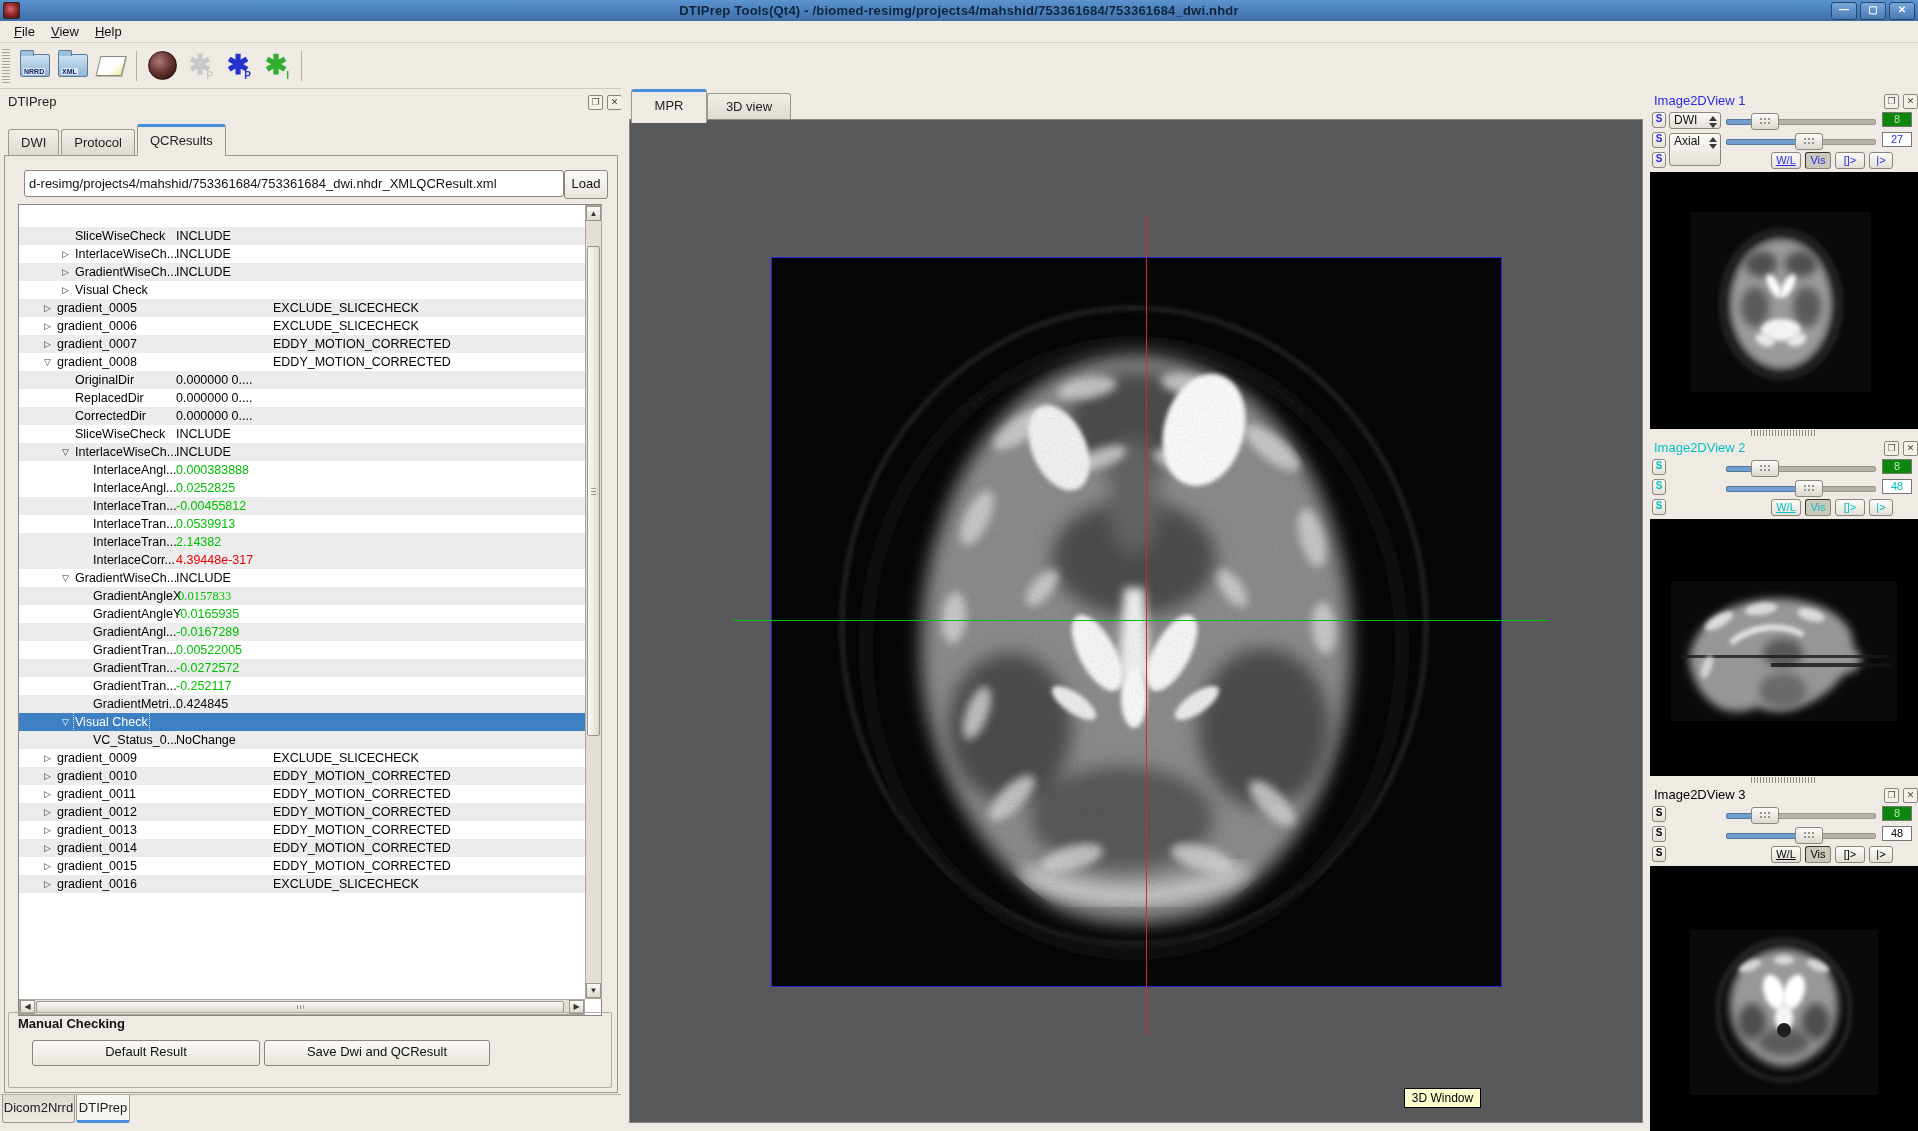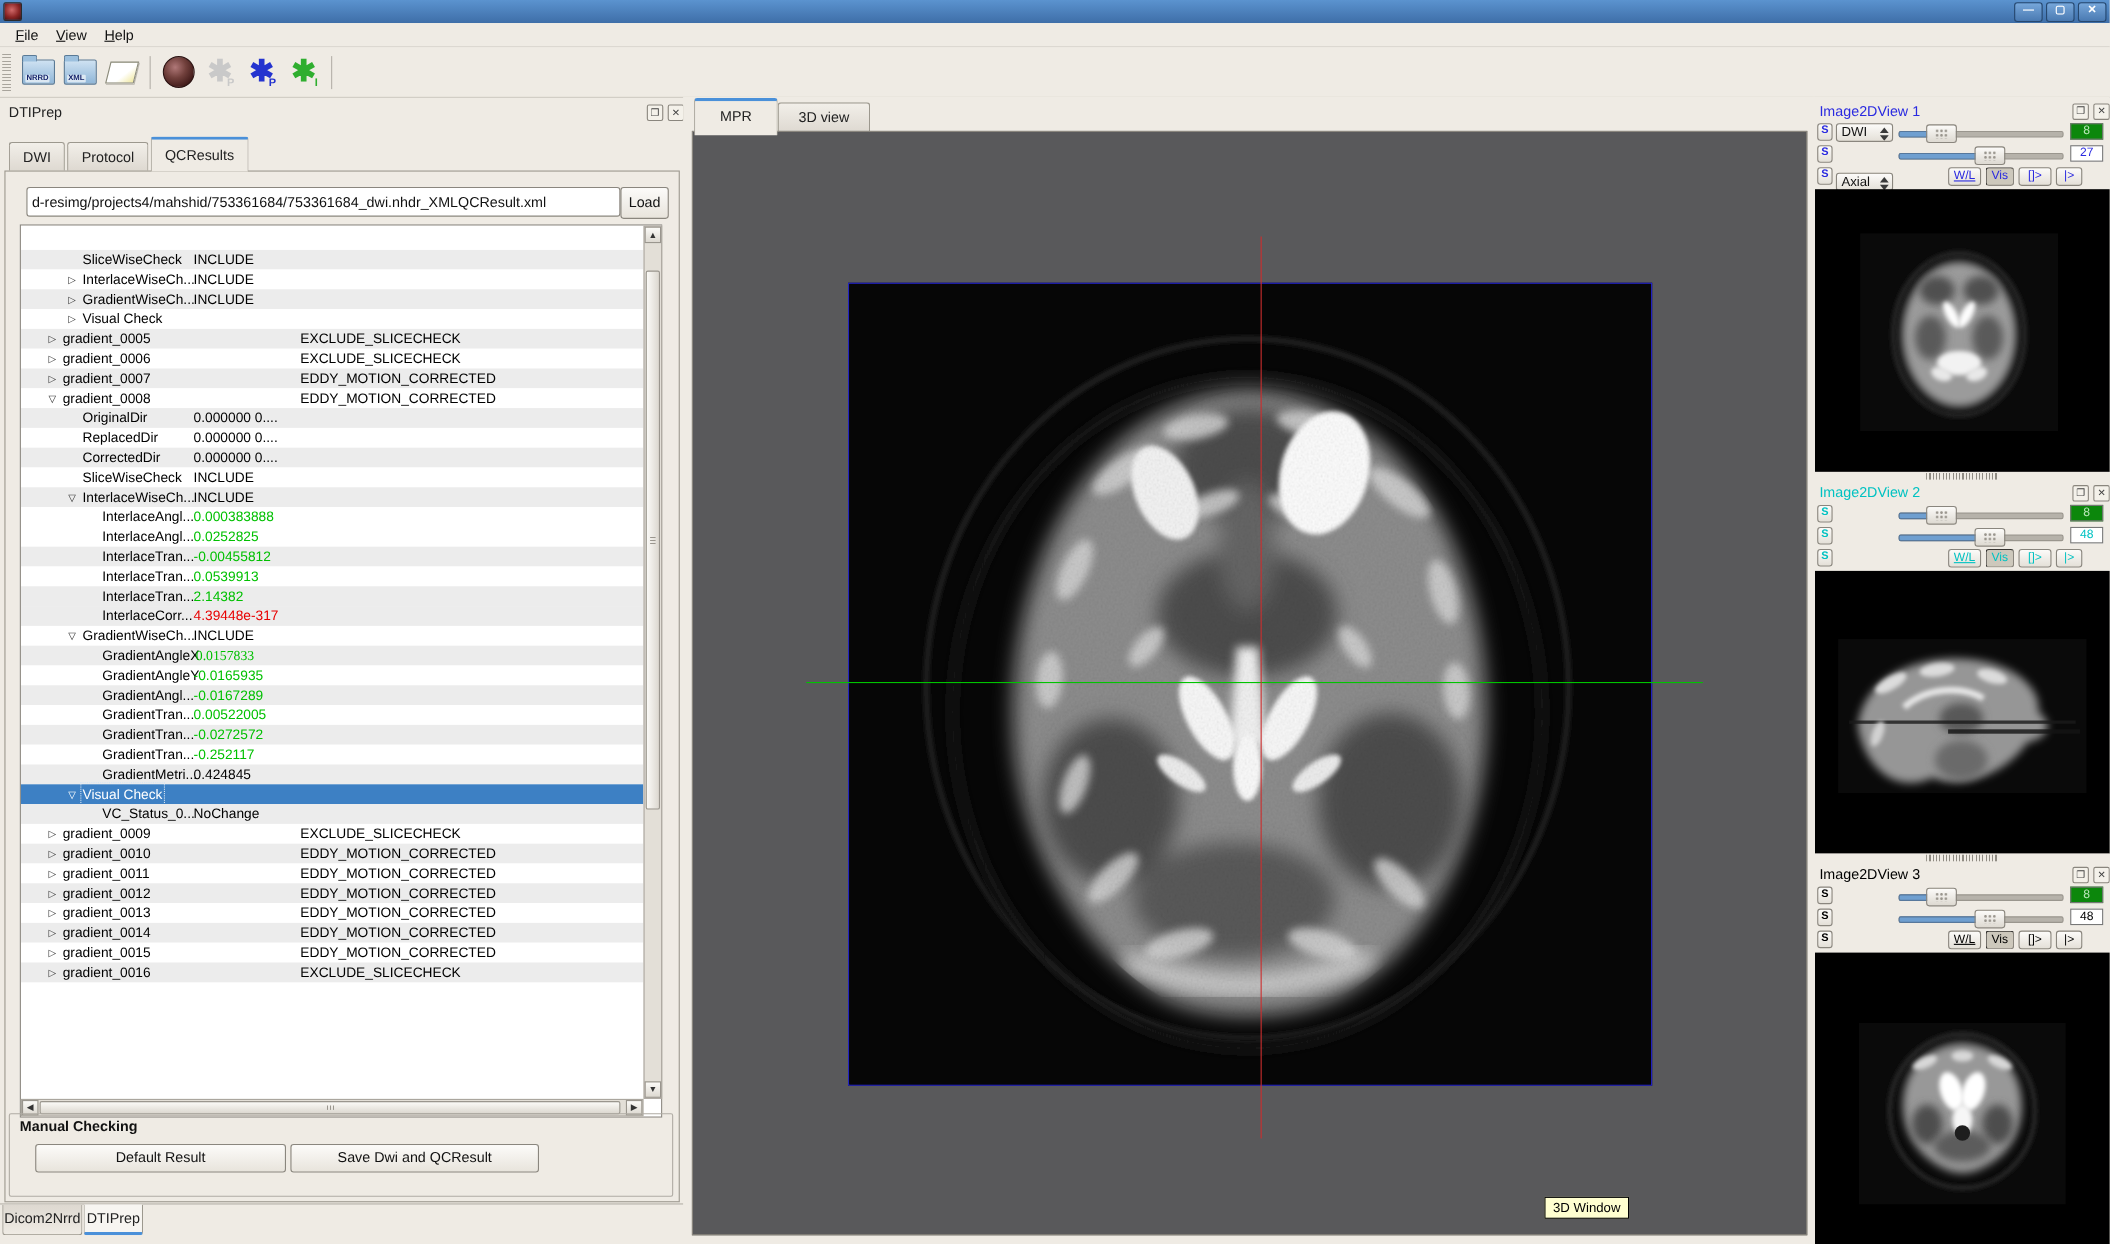--- a/index.html
+++ b/index.html
@@ -162,20 +162,21 @@
   .vviewport svg{position:absolute;}
   .splitter{position:absolute;left:1650px;width:268px;height:8px;background:#efebe4;}
   .splitter::after{content:"";position:absolute;left:50%;top:1px;width:66px;height:6px;margin-left:-33px;
     background:repeating-linear-gradient(90deg,#8f8b83 0 1px,transparent 1px 3px);}
 </style>
 </head>
 <body>
 
 <div id="titlebar" class="abs">
   <div id="app-icon"></div>
+  <div id="win-title">DTIPrep Tools(Qt4) - /biomed-resimg/projects4/mahshid/753361684/753361684_dwi.nhdr</div>
   <div id="win-btns">
     <div class="winbtn glyph-min"></div>
     <div class="winbtn glyph-max"></div>
     <div class="winbtn glyph-x"></div>
   </div>
 </div>
 
 <div id="menubar" class="abs">
     <span class="menu-item">File</span>
     <span class="menu-item">View</span>
@@ -516,21 +517,21 @@
     </div>
     <div class="ctrl sbtn abs" style="left: 1652px; top: 112px; width: 14px; height: 16px; color: rgb(42, 42, 224);">S</div>
     <div class="ctrl combo abs" style="left: 1669px; top: 112px; width: 52px; height: 17px; color: rgb(17, 17, 17);">DWI<div class="updn"></div></div>
     <div class="ctrl slider abs" style="left: 1726px; top: 111px; width: 150px; height: 18px;">
       <div class="groove"></div>
       <div class="gfill" style="width: 30px;"></div>
       <div class="handle" style="left: 24.8px;"></div>
     </div>
     <div class="ctrl valbox abs" style="left: 1882px; top: 112px; width: 30px; height: 15px; color: rgb(184, 230, 184); background: rgb(12, 135, 12);">8</div>
     <div class="ctrl sbtn abs" style="left: 1652px; top: 132px; width: 14px; height: 16px; color: rgb(42, 42, 224);">S</div>
-    <div class="ctrl combo abs" style="left: 1669px; top: 140px; width: 52px; height: 17px; color: rgb(17, 17, 17);">Axial<div class="updn"></div></div>
+    <div class="ctrl combo abs" style="left: 1669px; top: 116px; width: 52px; height: 33px; color: rgb(17, 17, 17);">Axial<div class="updn"></div></div>
     <div class="ctrl slider abs" style="left: 1726px; top: 131px; width: 150px; height: 18px;">
       <div class="groove"></div>
       <div class="gfill" style="width: 84px;"></div>
       <div class="handle" style="left: 69.44px;"></div>
     </div>
     <div class="ctrl valbox abs" style="left: 1882px; top: 132px; width: 30px; height: 15px; color: rgb(42, 42, 224);">27</div>
     <div class="ctrl sbtn abs" style="left: 1652px; top: 152px; width: 14px; height: 16px; color: rgb(42, 42, 224);">S</div>
     <div class="ctrl combo abs" style="left: 1669px; top: 152px; width: 52px; height: 17px; color: rgb(17, 17, 17);">None<div class="updn"></div></div>
     <div class="ctrl spinbox abs" style="left: 1725px; top: 152px; width: 42px; height: 17px; color: rgb(42, 42, 224);">1.00<div class="updn"></div></div>
     <div class="ctrl minib abs" style="left: 1771px; top: 152px; width: 30px; height: 17px; color: rgb(42, 42, 224); line-height: 15px;"><span class="wl-u">W/L</span></div>

